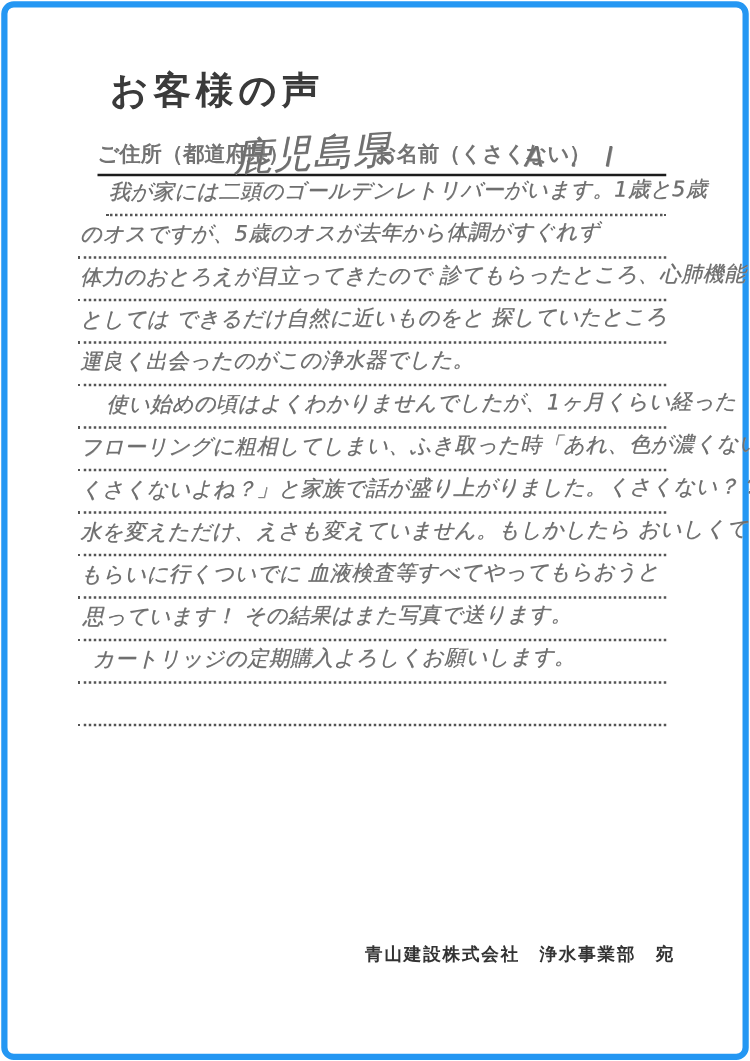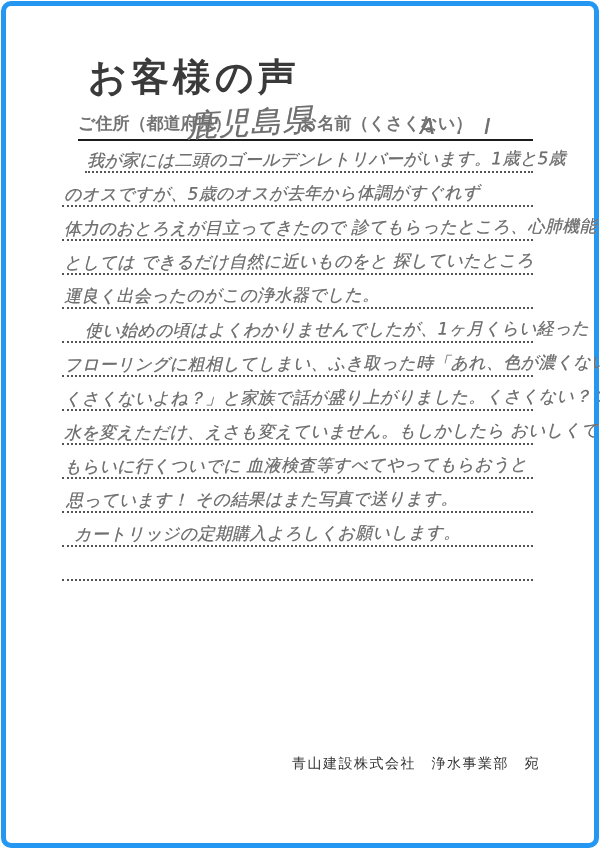--- a/index.html
+++ b/index.html
@@ -26,21 +26,21 @@
     height: 837px;
     border: 5px solid #2497f3;
     border-radius: 10px;
     pointer-events: none;
   }
   
   .title {
     position: absolute;
     left: 88px;
     top: 52px;
-    font-size: 38px;
+    font-size: 30px;
     font-weight: bold;
     color: #3a3a3a;
     letter-spacing: 4px;
     white-space: nowrap;
   }
   
   .header-row {
     position: absolute;
     left: 78px;
     top: 102px;
@@ -83,42 +83,42 @@
   .lines {
     position: absolute;
     left: 62px;
     top: 139px;
     width: 471px;
   }
   .line {
     height: 32px;
     border-bottom: 2px dotted #555555;
     display: flex;
-    align-items: flex-end;
+    align-items: center;
     overflow: visible;
   }
   .line > span {
     font-size: 17px;
     line-height: 1.05;
     padding: 0 0 2px 2px;
     letter-spacing: 0.3px;
     transform: rotate(-0.3deg);
   }
   .line.ml23 { margin-left: 23px; width: 448px; }
   .line .pl23 { padding-left: 23px; }
   .line .pl12 { padding-left: 12px; }
   .line .pl6  { padding-left: 6px; }
   .line .pl4  { padding-left: 4px; }
   
   .footer {
     position: absolute;
     right: 60px;
     top: 755px;
     font-size: 14px;
-    font-weight: normal;
+    font-weight: bold;
     color: #333333;
     letter-spacing: 1.5px;
     white-space: nowrap;
     text-align: right;
   }
 </style>
 </head>
 <body>
 
 <div class="stage">

